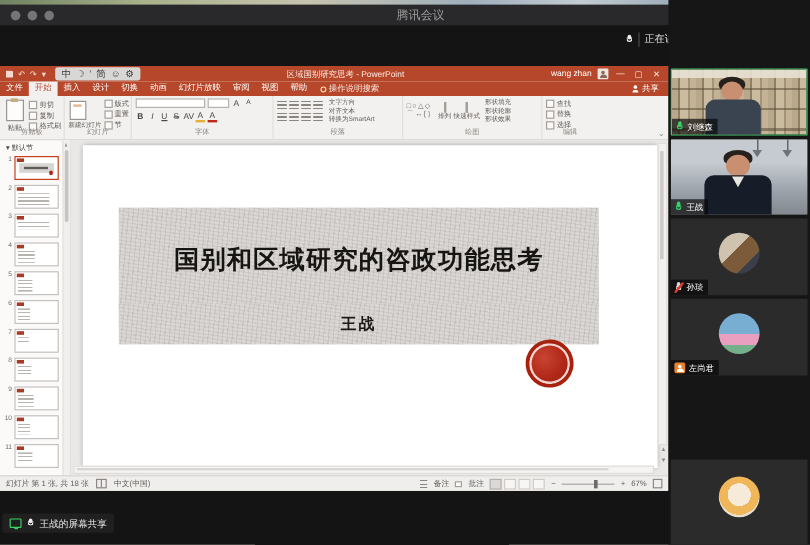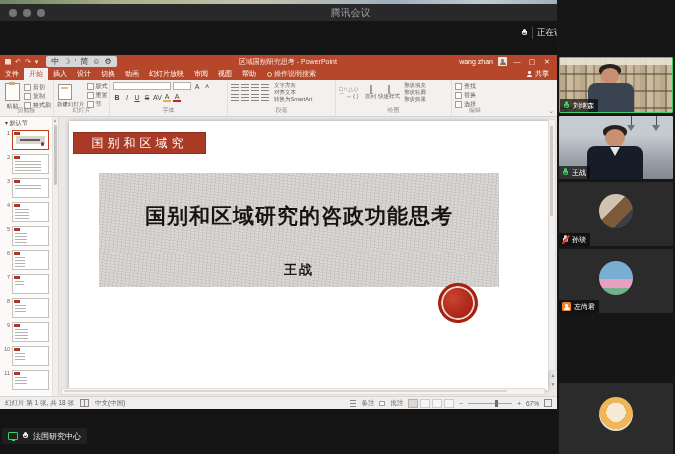--- a/index.html
+++ b/index.html
@@ -459,21 +459,20 @@
             <span class="mini-lines" style="width:12px;height:8px;"></span>
           </div>
       </div>
       <div class="thumb-scroll">
           <i></i>
         </div>
     </div>
 
     <div class="slidearea">
       <div class="slide">
-        <div class="corner-box">国别和区域究</div>
         <div class="banner-title paper">
           <span class="slide-title">国别和区域研究的咨政功能思考</span>
         </div>
         <div class="banner-author paper">
           <span class="slide-author">王战</span>
         </div>
         <div class="seal"></div>
       </div>
       <div class="vscroll">
           <i></i>
@@ -512,21 +511,21 @@
       <span class="zoom-fit"></span>
     </div>
   </div>
 </div>
 
 <div class="abs share-chip">
   <span class="monitor-ic"></span>
   <span class="micwrap">
       <span class="mic white"></span>
     </span>
-  <span>法国研究中心</span>
+  <span>王战的屏幕共享</span>
 </div>
 
 <div class="abs sidebar">
 
   <div class="tile speaking" style="top:57px;height:56px;">
     <div class="scene scene-books">
       <span class="hair" style="left:39px;top:6px;width:22px;height:12px;"></span>
       <span class="head" style="left:41px;top:10px;width:18px;height:16px;"></span>
       <span class="torso" style="left:28px;top:25px;width:46px;height:31px;background:#3a4350;"></span>
     </div>

